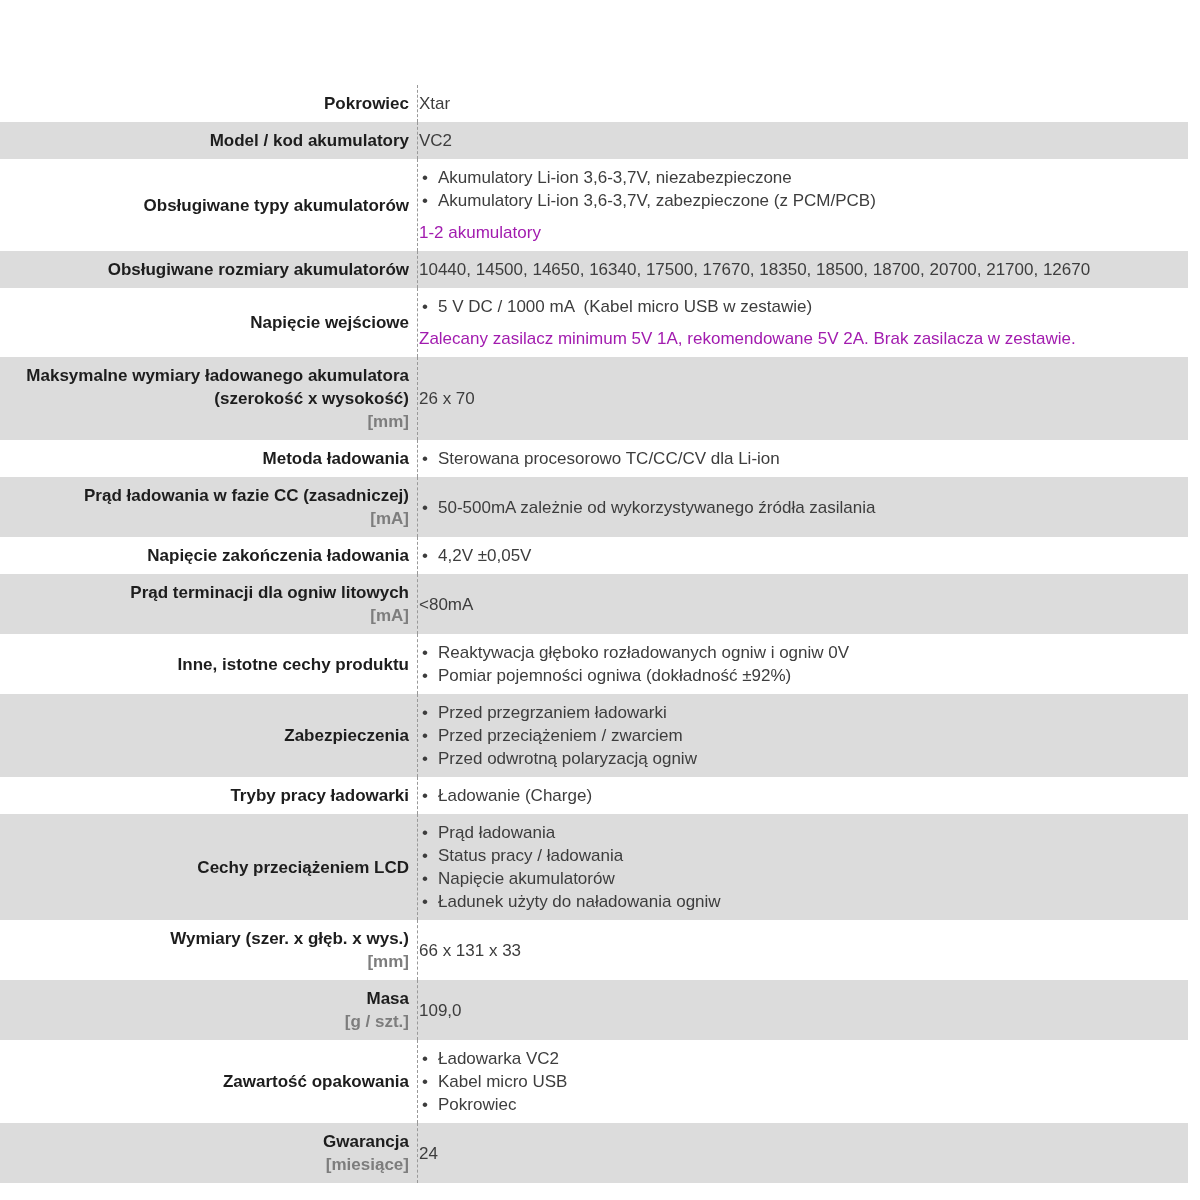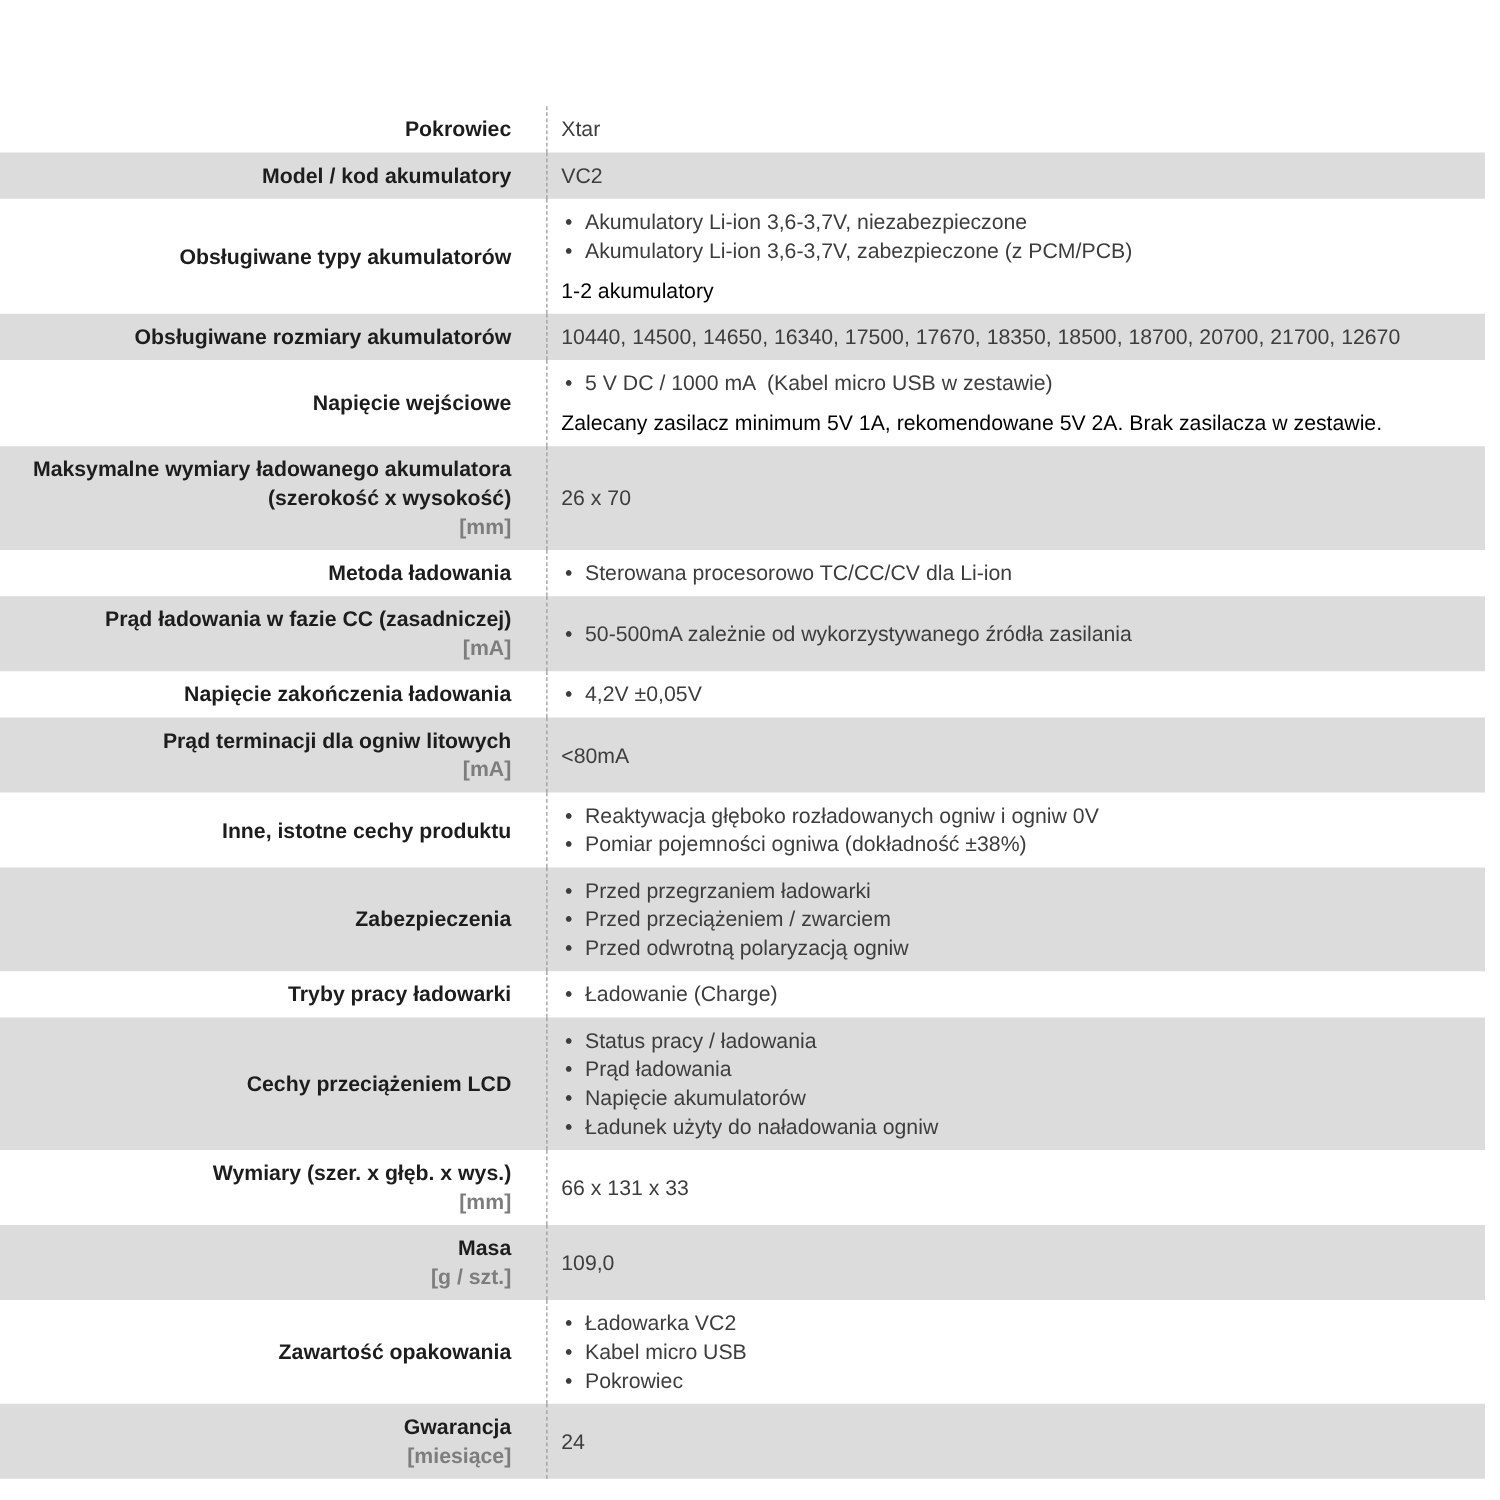--- a/index.html
+++ b/index.html
@@ -41,23 +41,22 @@
   .label-cell .unit {
     color: #7d7d7d;
   }
   .value-cell {
     flex: 1 1 auto;
     box-sizing: border-box;
     display: flex;
     flex-direction: column;
     justify-content: center;
     border-left: 1px dashed #999999;
-    padding: 7px 12px 7px 11px;
+    padding: 7px 12px 7px 1px;
     color: #3d3d3d;
-    margin-left: 20px;
   }
   .value-cell ul {
     margin: 0;
     padding: 0;
     list-style: none;
   }
   .value-cell li {
     position: relative;
     padding-left: 19px;
   }
@@ -65,21 +64,21 @@
     content: "\2022";
     position: absolute;
     left: 3px;
     top: 0;
     color: #3d3d3d;
   }
   .value-cell ul + .note {
     margin-top: 9px;
   }
   .note {
-    color: #000000;
+    color: #a21caf;
   }
   .plain {
     color: #3d3d3d;
   }
 </style>
 </head>
 <body>
 
 <div class="page">
   <div class="spec-table">
@@ -190,21 +189,21 @@
       </div>
     </div>
 
     <div class="row">
       <div class="label-cell">
           <span>Inne, istotne cechy produktu</span>
         </div>
       <div class="value-cell">
         <ul>
           <li>Reaktywacja głęboko rozładowanych ogniw i ogniw 0V</li>
-          <li>Pomiar pojemności ogniwa (dokładność ±38%)</li>
+          <li>Pomiar pojemności ogniwa (dokładność ±92%)</li>
         </ul>
       </div>
     </div>
 
     <div class="row alt">
       <div class="label-cell">
           <span>Zabezpieczenia</span>
         </div>
       <div class="value-cell">
         <ul>
@@ -225,22 +224,22 @@
         </ul>
       </div>
     </div>
 
     <div class="row alt">
       <div class="label-cell">
           <span>Cechy przeciążeniem LCD</span>
         </div>
       <div class="value-cell">
         <ul>
+          <li>Prąd ładowania</li>
           <li>Status pracy / ładowania</li>
-          <li>Prąd ładowania</li>
           <li>Napięcie akumulatorów</li>
           <li>Ładunek użyty do naładowania ogniw</li>
         </ul>
       </div>
     </div>
 
     <div class="row">
       <div class="label-cell">
           <span>Wymiary (szer. x głęb. x wys.)</span> 
           <span class="unit">[mm]</span>

